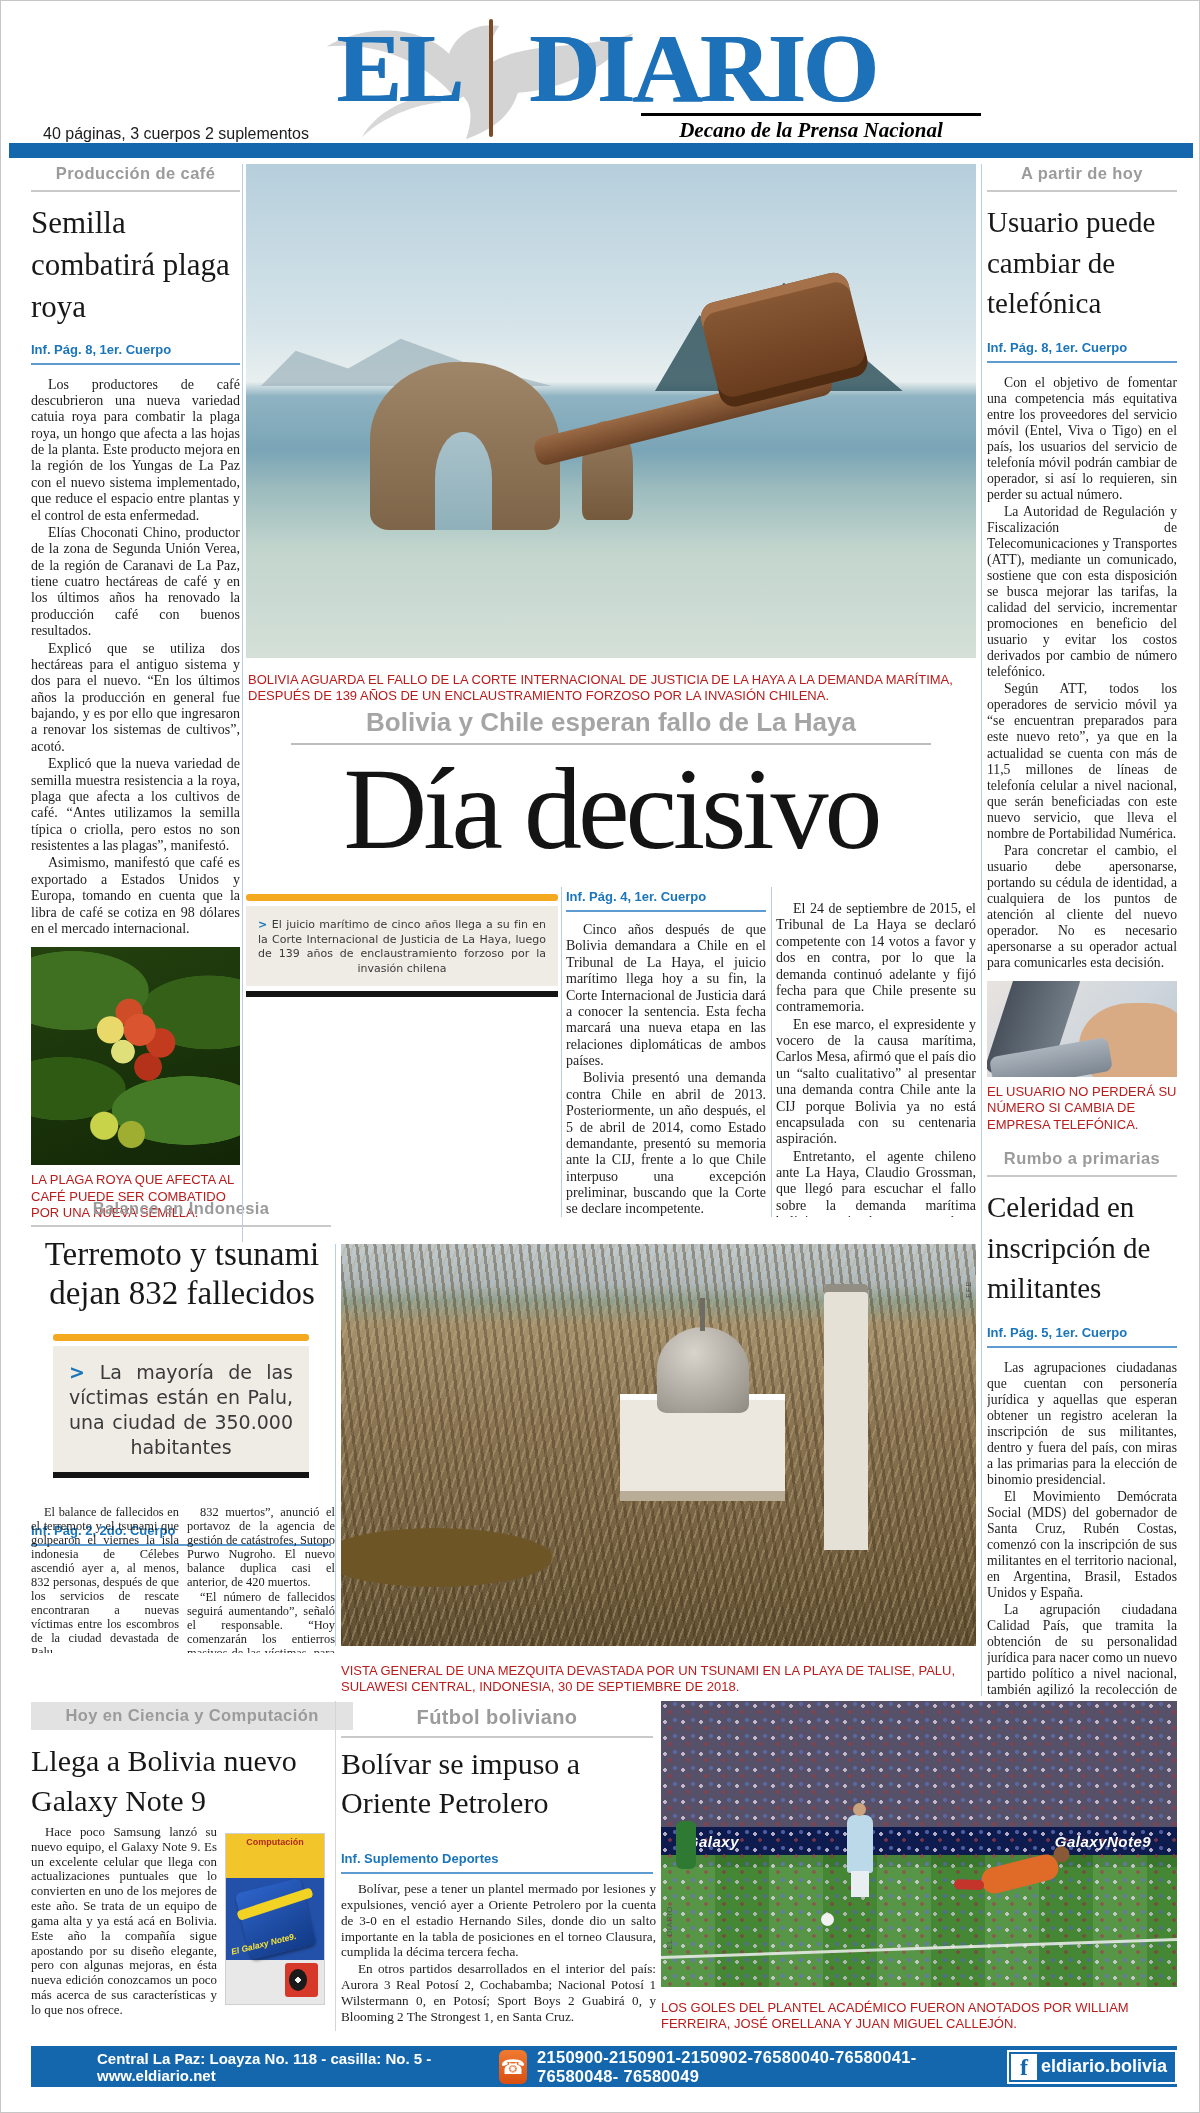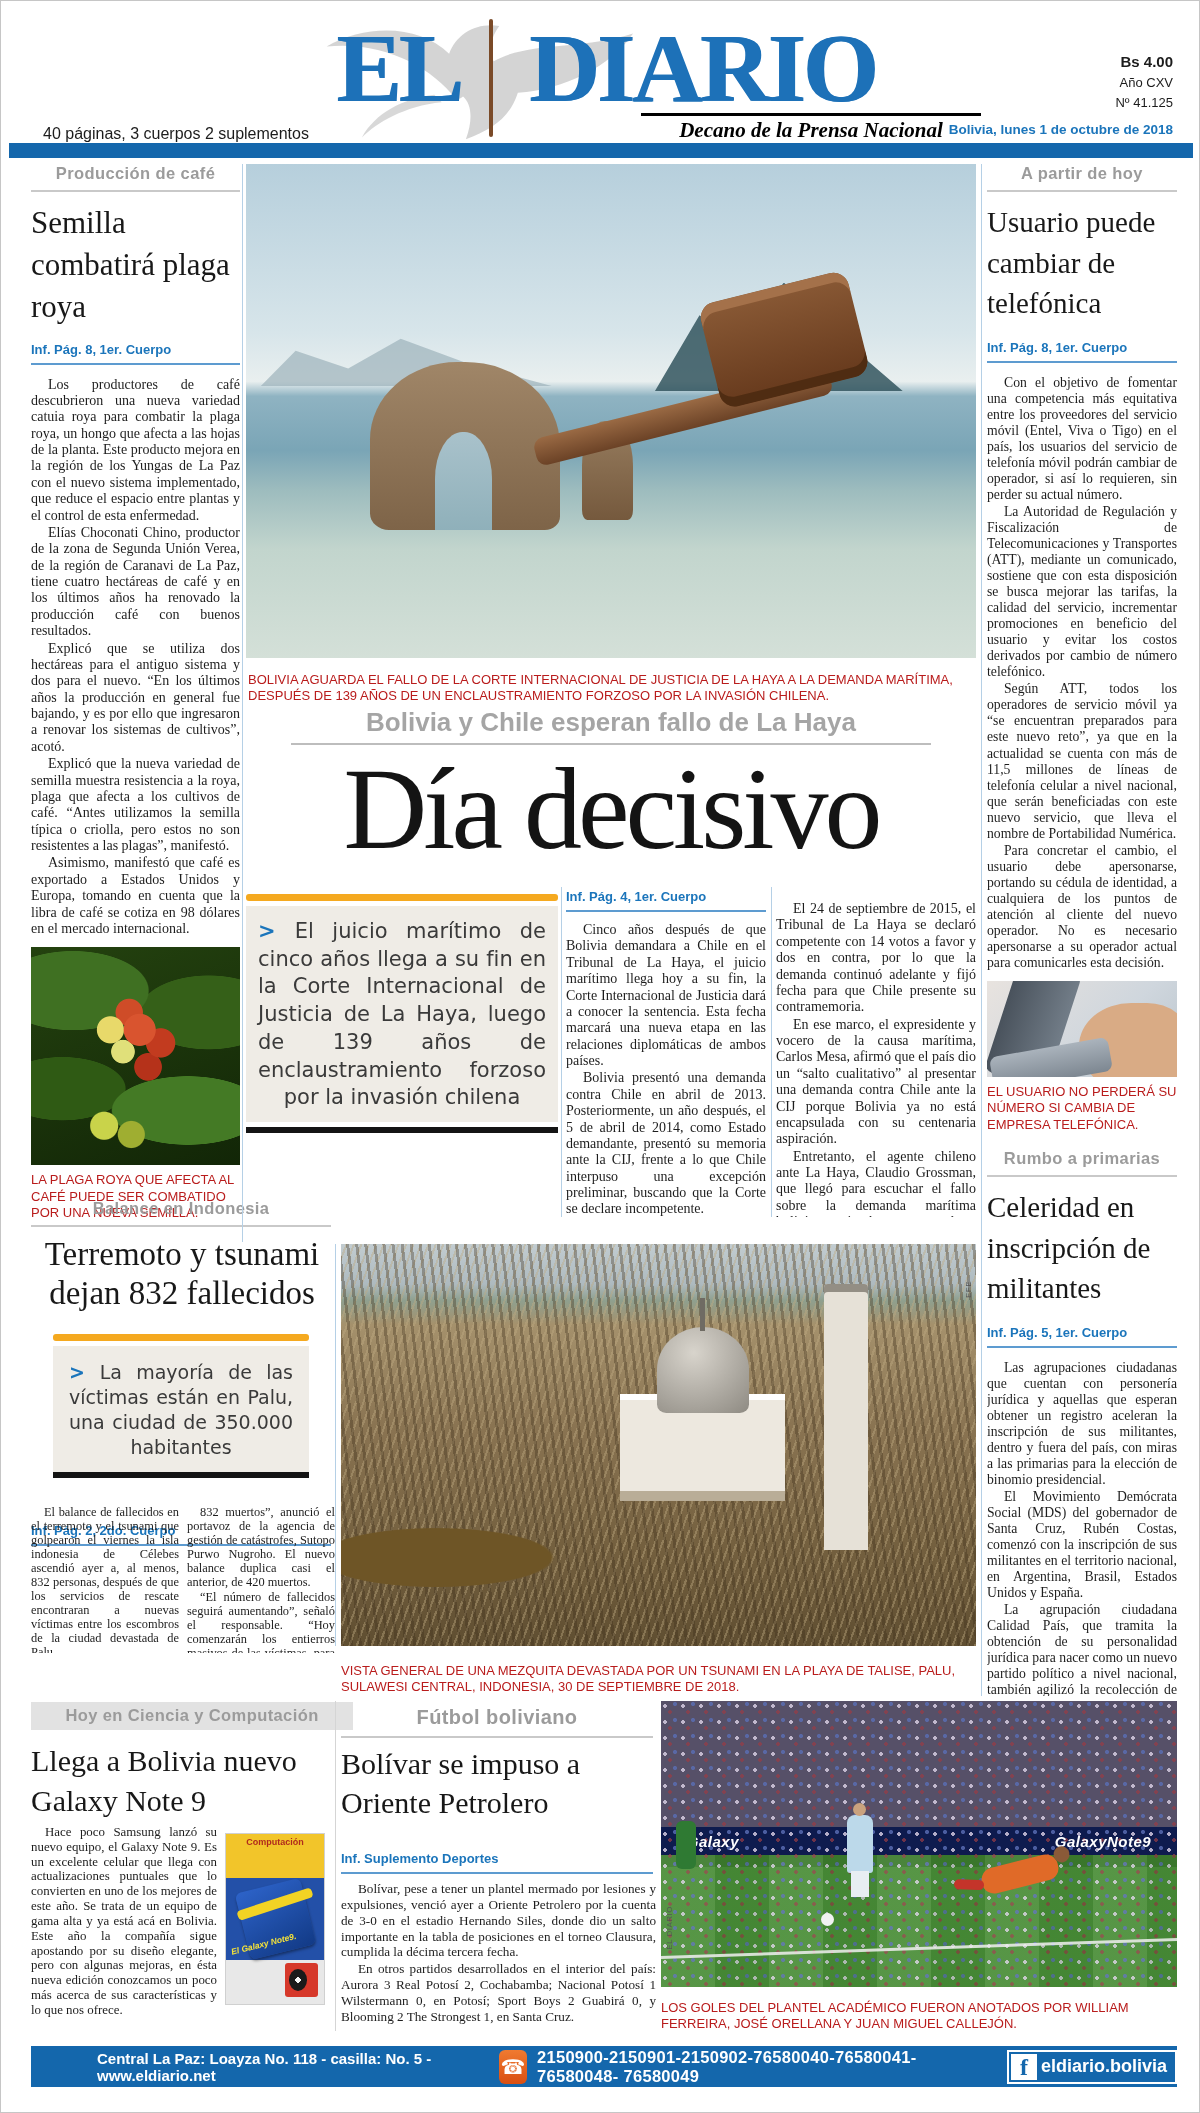--- a/index.html
+++ b/index.html
@@ -95,21 +95,21 @@
      color:#a5a5a5; font-weight:bold; text-align:center; }
   .main-kicker-rule { position:absolute; left:290px; top:742px; width:640px; border-bottom:2px solid #bdbdbd; }
   .main-headline { position:absolute; left:245px; top:748px; width:730px;
      font-family:"Liberation Serif","DejaVu Serif",serif; font-size:116px; line-height:1.05;
      color:#141414; text-align:center; letter-spacing:-4px; }
 
   .summary-box { position:absolute; left:245px; top:893px; width:312px; }
   .bar-orange { height:7px; background:#f5a91f; border-radius:3px; }
   .bar-dark { height:6px; background:#141414; }
   .summary-inner { background:#efece6; margin-top:5px; padding:12px 12px 10px;
-     font-family:"DejaVu Sans",sans-serif; font-size:21px; line-height:1.32; color:#3a3a3a;
+     font-family:"DejaVu Sans",sans-serif; font-size:11px; line-height:1.32; color:#3a3a3a;
      text-align:justify; }
   .summary-inner p { text-align:justify; text-align-last:center; }
   .summary-inner .mark { color:#1b75bb; font-weight:bold; }
   .summary-box .bar-dark { margin-top:5px; }
 
   .mid-col { position:absolute; top:886px; width:200px; height:330px; overflow:hidden; }
   .mid-col .body-copy { margin-top:10px; }
   #mid-col-1 { left:565px; }
   #mid-col-2 { left:775px; padding-top:4px; }
 
@@ -241,26 +241,20 @@
         </span>
         <span class="banner2">
           <span class="stripe red"></span><span class="stripe yellow"></span><span class="stripe green"></span>
         </span>
       </span>
       <span class="logo-text">DIARIO</span>
     </div>
   </div>
   <div class="tagline">Decano de la Prensa Nacional</div>
 
-  <div class="mast-info">
-    <div class="mast-price">Bs 4.00</div>
-    <div class="mast-year">Año CXV</div>
-    <div class="mast-number">Nº 41.125</div>
-    <div class="mast-date">Bolivia, lunes 1 de octubre de 2018</div>
-  </div>
   <div class="mast-bar"></div>
 
   <div class="col-left">
     <div class="kicker">Producción de café</div>
     <div class="hl">Semilla combatirá plaga roya</div>
     <div class="ref">Inf. Pág. 8, 1er. Cuerpo</div>
     <div class="body-copy">
         <p>Los productores de café descubrieron una nueva variedad catuia roya para combatir la plaga roya, un hongo que afecta a las hojas de la planta. Este producto mejora en la región de los Yungas de La Paz con el nuevo sistema implementado, que reduce el espacio entre plantas y el control de esta enfermedad.</p>
         <p>Elías Choconati Chino, productor de la zona de Segunda Unión Verea, de la región de Caranavi de La Paz, tiene cuatro hectáreas de café y en los últimos años ha renovado la producción café con buenos resultados.</p>
         <p>Explicó que se utiliza dos hectáreas para el antiguo sistema y dos para el nuevo. “En los últimos años la producción en general fue  bajando, y es por ello que ingresaron a renovar los sistemas de cultivos”, acotó.</p>

